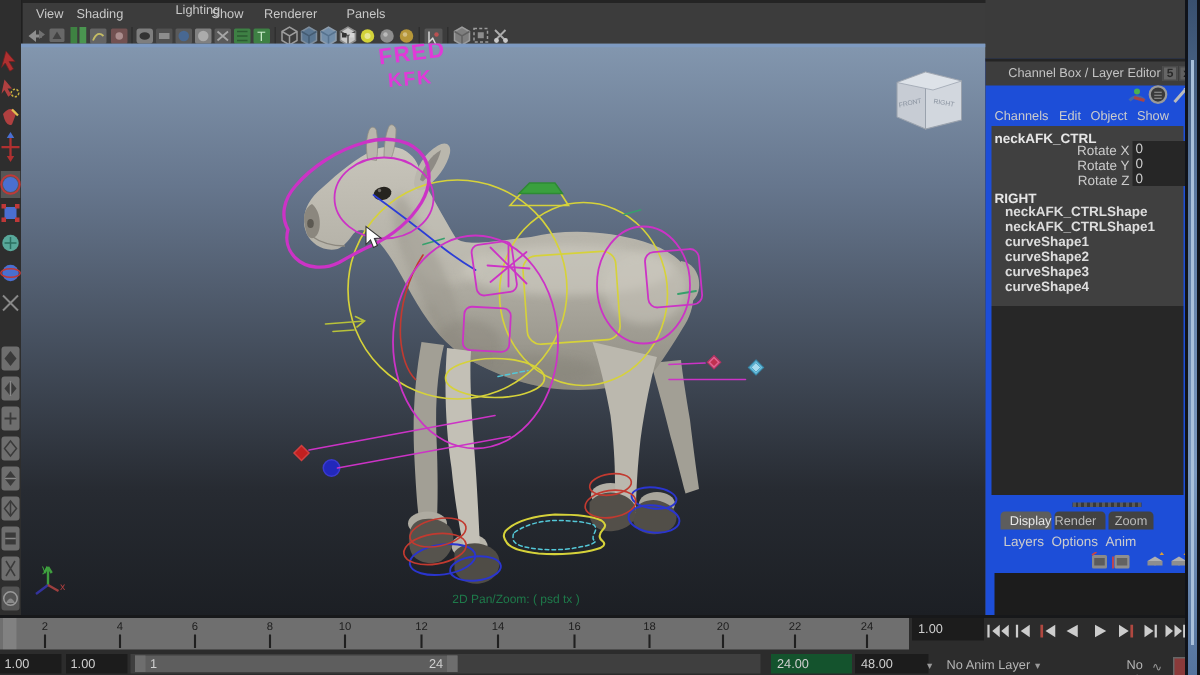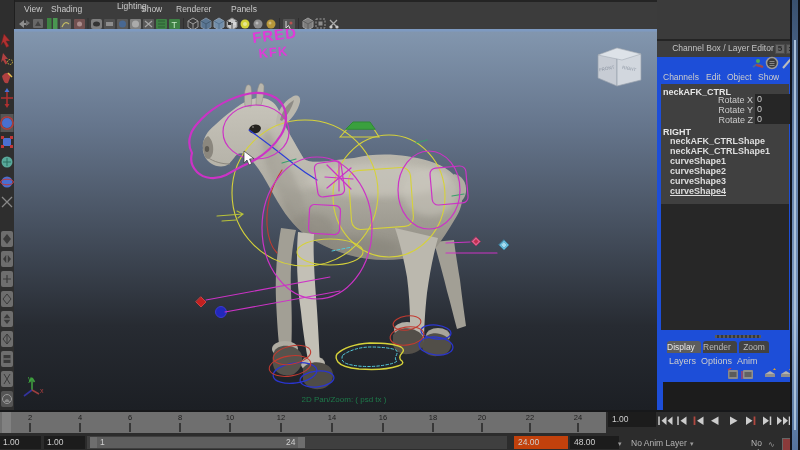--- a/index.html
+++ b/index.html
@@ -333,27 +333,27 @@
   <div class="abs" style="left:40px;top:66px;width:56px;color:#cccccc;font-size:9px;text-align:right;">Rotate Y</div>
   <div class="abs" style="left:98px;top:65px;width:34px;height:9.5px;background:#262626;color:#cccccc;font-size:9px;line-height:10px;padding-left:2px;">0</div>
   <div class="abs" style="left:40px;top:76px;width:56px;color:#cccccc;font-size:9px;text-align:right;">Rotate Z</div>
   <div class="abs" style="left:98px;top:75px;width:34px;height:9.5px;background:#262626;color:#cccccc;font-size:9px;line-height:10px;padding-left:2px;">0</div>
   <div class="abs" style="left:6px;top:88px;color:#e6e6e6;font-size:9px;font-weight:bold;">RIGHT</div>
   <div class="abs" style="left:13px;top:97px;color:#dddddd;font-size:9px;font-weight:bold;">neckAFK_CTRLShape</div>
   <div class="abs" style="left:13px;top:107px;color:#dddddd;font-size:9px;font-weight:bold;">neckAFK_CTRLShape1</div>
   <div class="abs" style="left:13px;top:117px;color:#dddddd;font-size:9px;font-weight:bold;">curveShape1</div>
   <div class="abs" style="left:13px;top:127px;color:#dddddd;font-size:9px;font-weight:bold;">curveShape2</div>
   <div class="abs" style="left:13px;top:137px;color:#dddddd;font-size:9px;font-weight:bold;">curveShape3</div>
-  <div class="abs" style="left:13px;top:147px;color:#dddddd;font-size:9px;font-weight:bold;text-decoration:underline;">curveShape4</div>
+  <div class="abs" style="left:13px;top:147px;color:#dddddd;font-size:9px;font-weight:bold;">curveShape4</div>
 
   <div class="abs" style="left:4px;top:165px;width:128px;height:126px;background:#272727;"></div>
 
   <div class="abs" style="left:58px;top:296px;width:46px;height:3px;background:repeating-linear-gradient(90deg,#5a5a5a 0 2px,#383838 2px 4px);"></div>
 
-  <div class="abs" style="left:10px;top:302px;width:34px;height:12px;background:#5d5d5d;border-radius:3px 3px 0 0;color:#e8e8e8;font-size:8.5px;text-align:left;line-height:12px;">Display</div>
+  <div class="abs" style="left:10px;top:302px;width:34px;height:12px;background:#5d5d5d;border-radius:3px 3px 0 0;color:#e8e8e8;font-size:8.5px;text-align:right;line-height:12px;">Display</div>
   <div class="abs" style="left:46px;top:302px;width:34px;height:12px;background:#424242;border-radius:3px 3px 0 0;color:#bbbbbb;font-size:8.5px;text-align:left;line-height:12px;">Render</div>
   <div class="abs" style="left:82px;top:302px;width:30px;height:12px;background:#424242;border-radius:3px 3px 0 0;color:#bbbbbb;font-size:8.5px;text-align:center;line-height:12px;">Zoom</div>
 
   <div class="abs" style="left:12px;top:317px;color:#cccccc;font-size:9px;">Layers</div>
   <div class="abs" style="left:44px;top:317px;color:#cccccc;font-size:9px;">Options</div>
   <div class="abs" style="left:80px;top:317px;color:#cccccc;font-size:9px;">Anim</div>
 
   <svg class="abs" style="left:70px;top:329px;" width="66" height="13">
     <rect x="1" y="2" width="10" height="9" rx="1" fill="#8a8a8a"></rect>
       <rect x="2.5" y="4" width="7" height="5" fill="#5b5b5b"></rect>
@@ -441,21 +441,21 @@
 
   <div class="abs" style="left:0;top:26px;width:38px;height:13px;background:#1c1c1c;color:#cfcfcf;font-size:8.5px;line-height:13px;padding-left:3px;">1.00</div>
   <div class="abs" style="left:44px;top:26px;width:38px;height:13px;background:#1c1c1c;color:#cfcfcf;font-size:8.5px;line-height:13px;padding-left:3px;">1.00</div>
   <div class="abs" style="left:87px;top:26px;width:420px;height:13px;background:#3f3f3f;">
     <div class="abs" style="left:3px;top:1px;width:215px;height:11px;background:#5e5e5e;"></div>
     <div class="abs" style="left:3px;top:1px;width:7px;height:11px;background:#6e6e6e;"></div>
     <div class="abs" style="left:211px;top:1px;width:7px;height:11px;background:#6e6e6e;"></div>
     <div class="abs" style="left:13px;top:0;color:#d0d0d0;font-size:8.5px;line-height:13px;">1</div>
     <div class="abs" style="left:199px;top:0;color:#d0d0d0;font-size:8.5px;line-height:13px;">24</div>
   </div>
-  <div class="abs" style="left:514px;top:26px;width:50px;height:13px;background:#c2410c;color:#cfcfcf;font-size:8.5px;line-height:13px;padding-left:4px;">24.00</div>
+  <div class="abs" style="left:514px;top:26px;width:50px;height:13px;background:#14532d;color:#cfcfcf;font-size:8.5px;line-height:13px;padding-left:4px;">24.00</div>
   <div class="abs" style="left:570px;top:26px;width:45px;height:13px;background:#1c1c1c;color:#cfcfcf;font-size:8.5px;line-height:13px;padding-left:4px;">48.00</div>
   <div class="abs" style="left:618px;top:30px;color:#9a9a9a;font-size:7px;">▾</div>
   <div class="abs" style="left:631px;top:28px;color:#b5b5b5;font-size:8.5px;">No Anim Layer</div>
   <div class="abs" style="left:690px;top:30px;color:#9a9a9a;font-size:7px;">▾</div>
   <div class="abs" style="left:703px;top:28px;color:#b5b5b5;font-size:8.5px;margin-left:48px;">No Character Set</div>
   <div class="abs" style="left:768px;top:30px;color:#9a9a9a;font-size:8px;">∿</div>
   <div class="abs" style="left:782px;top:28px;width:11px;height:11px;background:#8a3a3a;border:1px solid #666;"></div>
 </div>
 
 <div class="abs" style="left:790px;top:0;width:10px;height:450px;background:#10131a;"></div>

